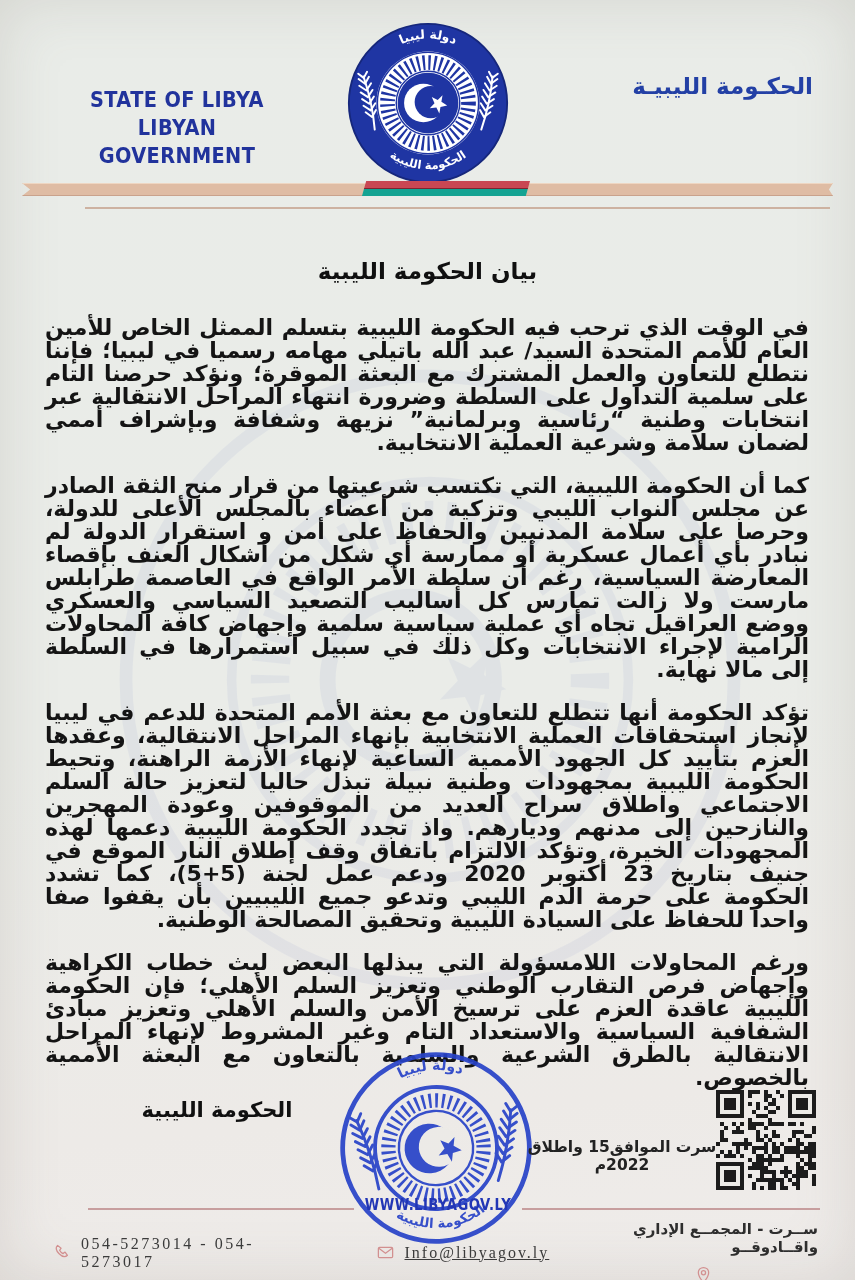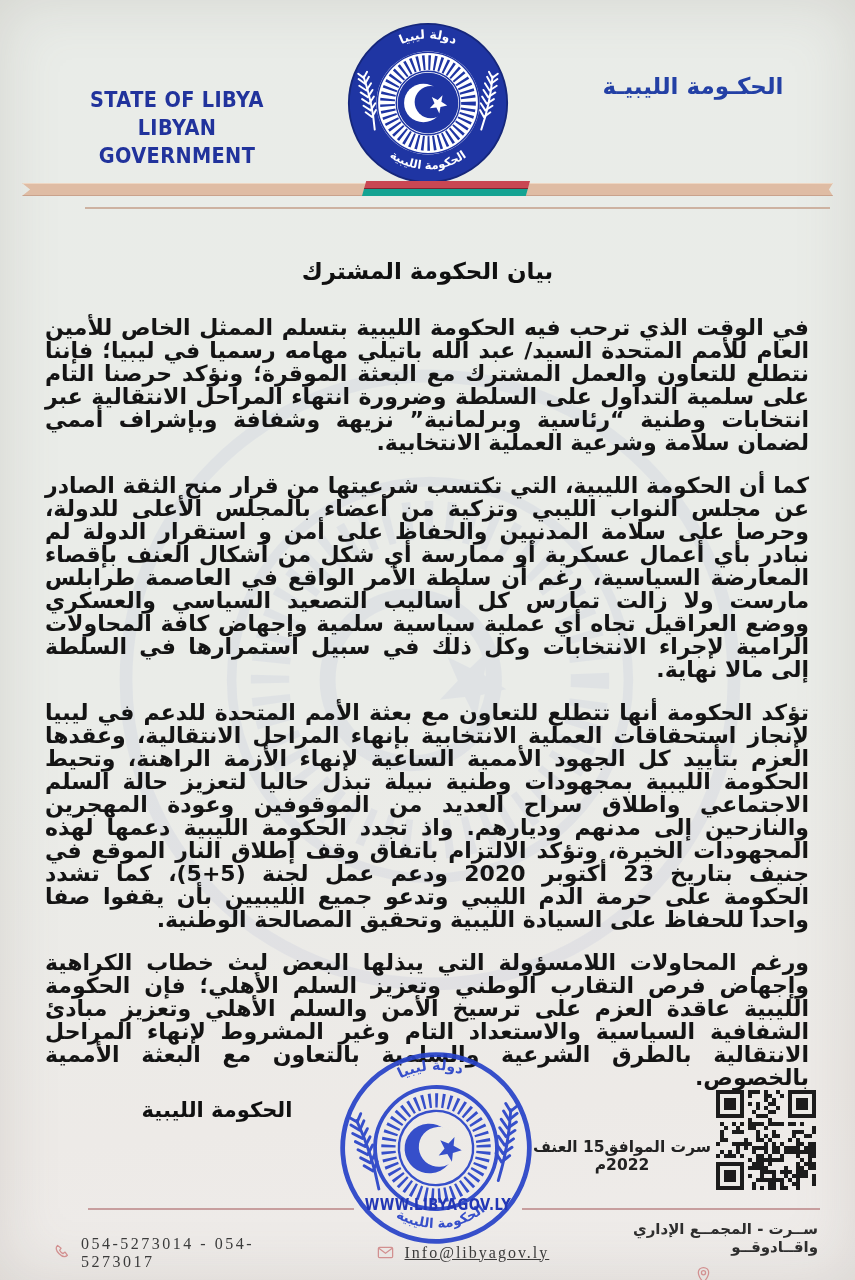--- a/index.html
+++ b/index.html
@@ -8,21 +8,21 @@
     position:relative;width:855px;height:1280px;margin:0 auto;overflow:hidden;
     background:linear-gradient(175deg,#e9ece8 0%,#eaece8 55%,#edeae7 85%,#efecea 100%);
     box-shadow:inset 0 0 60px rgba(120,110,100,.18);
   }
   
   .hdr-en{position:absolute;left:52px;top:86px;width:250px;text-align:center;
     color:#21339c;font-weight:bold;font-size:21px;line-height:28px;letter-spacing:.4px;
     transform:scaleX(.92);transform-origin:center;}
   .hdr-ar{position:absolute;right:42px;top:70px;width:240px;text-align:center;direction:rtl;color:#2340a5;}
   .hdr-ar .l1{font-size:28px;font-weight:bold;line-height:34px;}
-  .hdr-ar .l2{font-size:23px;font-weight:bold;line-height:32px;}
+  .hdr-ar .l2{font-size:23px;font-weight:bold;line-height:32px;text-align:right;}
   .hdr-seal{position:absolute;left:347px;top:22px;width:162px;height:162px;}
   
   .ribbon{position:absolute;top:183px;left:22px;width:811px;height:11px;background:#dfbca4;
     border-top:1px solid #eed6c2;border-bottom:1px solid #c9a28c;
     clip-path:polygon(0 0,100% 0,99.5% 50%,100% 100%,0 100%,1% 50%);}
   .ribbon-flag{position:absolute;top:181px;left:362px;width:168px;height:15px;z-index:2;
     clip-path:polygon(2.5% 0,100% 0,97.5% 100%,0 100%);}
   .ribbon-flag .red{height:7px;background:#c94753;border-bottom:1px solid #7e2430;}
   .ribbon-flag .teal{height:7px;background:#14a392;}
   .thin-line{position:absolute;top:207px;left:85px;width:745px;height:2px;background:#cdb2a1;}
@@ -109,21 +109,21 @@
   <div class="thin-line"></div>
 
   <svg class="watermark" viewBox="-100 -100 200 200">
     <circle r="95" fill="none" stroke="#2a45b0" stroke-width="4"></circle>
     <circle r="62" fill="none" stroke="#2a45b0" stroke-width="3"></circle>
     <circle r="50" fill="none" stroke="#2a45b0" stroke-width="12" stroke-dasharray="2.5 4"></circle>
     <circle cx="-6" cy="0" r="26" fill="none" stroke="#2a45b0" stroke-width="5"></circle>
     <polygon points="0,-11 3.2,-3.4 11,-3.4 4.6,1.3 6.8,8.9 0,4.4 -6.8,8.9 -4.6,1.3 -11,-3.4 -3.2,-3.4" fill="#2a45b0" transform="translate(13,1) rotate(100)"></polygon>
   </svg>
 
-  <div class="doc-title">بيان الحكومة المشترك</div>
+  <div class="doc-title">بيان الحكومة الليبية</div>
 
   <div class="bodytext">
     <p>في الوقت الذي ترحب فيه الحكومة الليبية بتسلم الممثل الخاص للأمين العام للأمم المتحدة السيد/ عبد الله باتيلي مهامه رسميا في ليبيا؛ فإننا نتطلع للتعاون والعمل المشترك مع البعثة الموقرة؛ ونؤكد حرصنا التام على سلمية التداول على السلطة وضرورة انتهاء المراحل الانتقالية عبر انتخابات وطنية “رئاسية وبرلمانية” نزيهة وشفافة وبإشراف أممي لضمان سلامة وشرعية العملية الانتخابية.</p>
     <p>كما أن الحكومة الليبية، التي تكتسب شرعيتها من قرار منح الثقة الصادر عن مجلس النواب الليبي وتزكية من أعضاء بالمجلس الأعلى للدولة، وحرصا على سلامة المدنيين والحفاظ على أمن و استقرار الدولة لم نبادر بأي أعمال عسكرية أو ممارسة أي شكل من أشكال العنف بإقصاء المعارضة السياسية، رغم أن سلطة الأمر الواقع في العاصمة طرابلس مارست ولا زالت تمارس كل أساليب التصعيد السياسي والعسكري ووضع العراقيل تجاه أي عملية سياسية سلمية وإجهاض كافة المحاولات الرامية لإجراء الانتخابات وكل ذلك في سبيل استمرارها في السلطة إلى مالا نهاية.</p>
     <p>تؤكد الحكومة أنها تتطلع للتعاون مع بعثة الأمم المتحدة للدعم في ليبيا لإنجاز استحقاقات العملية الانتخابية بإنهاء المراحل الانتقالية، وعقدها العزم بتأييد كل الجهود الأممية الساعية لإنهاء الأزمة الراهنة، وتحيط الحكومة الليبية بمجهودات وطنية نبيلة تبذل حاليا لتعزيز حالة السلم الاجتماعي واطلاق سراح العديد من الموقوفين وعودة المهجرين والنازحين إلى مدنهم وديارهم. واذ تجدد الحكومة الليبية دعمها لهذه المجهودات الخيرة، وتؤكد الالتزام باتفاق وقف إطلاق النار الموقع في جنيف بتاريخ 23 أكتوبر 2020 ودعم عمل لجنة (5+5)، كما تشدد الحكومة على حرمة الدم الليبي وتدعو جميع الليبيين بأن يقفوا صفا واحدا للحفاظ على السيادة الليبية وتحقيق المصالحة الوطنية.</p>
     <p>ورغم المحاولات اللامسؤولة التي يبذلها البعض لبث خطاب الكراهية وإجهاض فرص التقارب الوطني وتعزيز السلم الأهلي؛ فإن الحكومة الليبية عاقدة العزم على ترسيخ الأمن والسلم الأهلي وتعزيز مبادئ الشفافية السياسية والاستعداد التام وغير المشروط لإنهاء المراحل الانتقالية بالطرق الشرعية والسلمية بالتعاون مع البعثة الأممية بالخصوص.</p>
   </div>
 
   <div class="signature">الحكومة الليبية</div>
 
@@ -152,21 +152,21 @@
       <g>
         <circle cx="-7" cy="0" r="26" fill="#2742c8"></circle>
         <circle cx="3" cy="-1" r="21" fill="#ecebe7"></circle>
         <polygon points="0,-13 3.8,-4 13,-4 5.5,1.6 8,10.5 0,5.2 -8,10.5 -5.5,1.6 -13,-4 -3.8,-4" fill="#2742c8" transform="translate(14,2) rotate(100)"></polygon>
       </g>
     </svg>
   </div>
 
   <div class="website">WWW.LIBYAGOV.LY</div>
 
-  <div class="date-line">سرت الموافق15 العنف 2022م</div>
+  <div class="date-line">سرت الموافق15 واطلاق 2022م</div>
 
   <svg class="qr" id="qr" viewBox="0 0 100 100">
       <rect x="32" y="0" width="4" height="4" fill="#1c1c1c"></rect>
       <rect x="36" y="0" width="4" height="4" fill="#1c1c1c"></rect>
       <rect x="40" y="0" width="4" height="4" fill="#1c1c1c"></rect>
       <rect x="48" y="0" width="4" height="4" fill="#1c1c1c"></rect>
       <rect x="60" y="0" width="4" height="4" fill="#1c1c1c"></rect>
       <rect x="32" y="4" width="4" height="4" fill="#1c1c1c"></rect>
       <rect x="48" y="4" width="4" height="4" fill="#1c1c1c"></rect>
       <rect x="52" y="4" width="4" height="4" fill="#1c1c1c"></rect>

